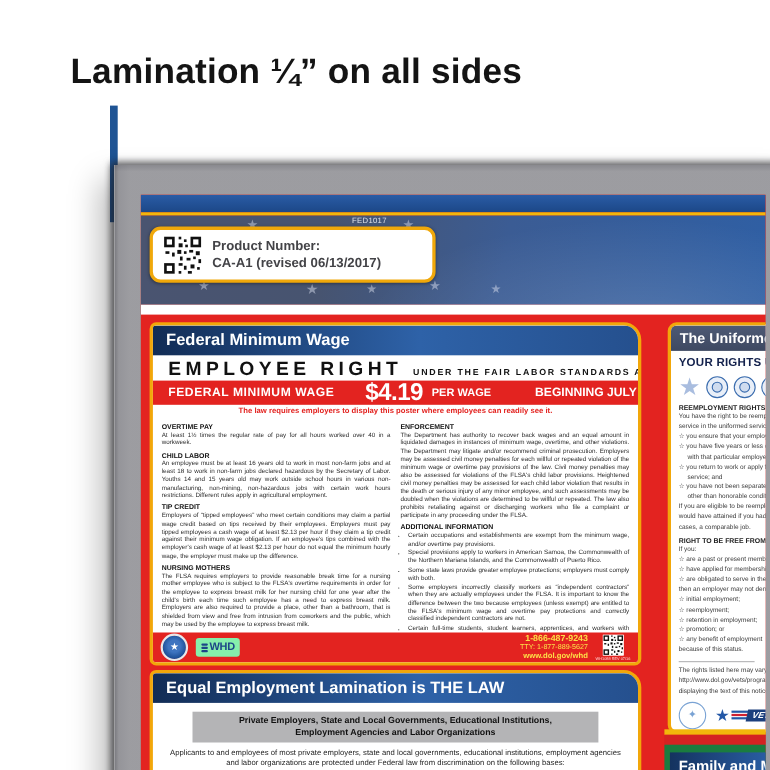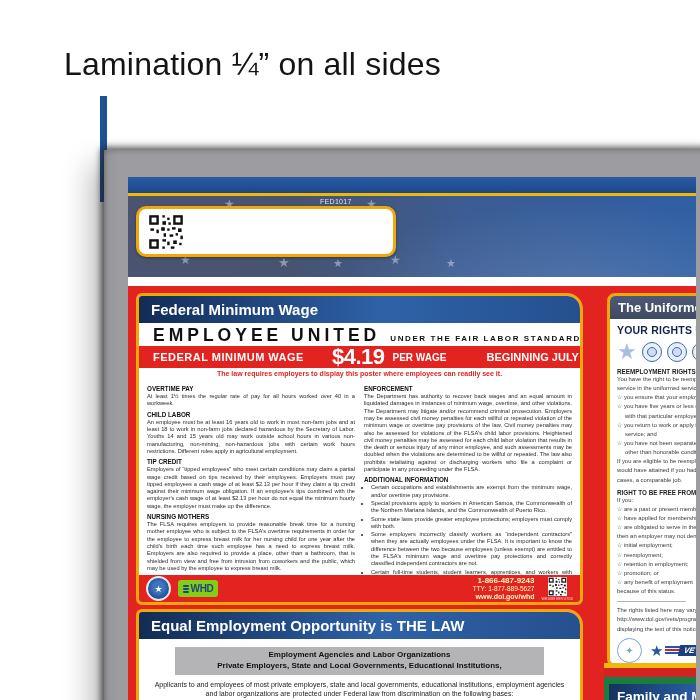--- a/index.html
+++ b/index.html
@@ -1,20 +1,20 @@
 <!DOCTYPE html>
 <html><head>
 <meta charset="utf-8">
 <style>
   html,body{margin:0;padding:0;width:700px;height:700px;overflow:hidden;background:#fff;
     font-family:"Liberation Sans","DejaVu Sans",sans-serif;}
   .stage{position:absolute;left:0;top:0;width:700px;height:700px;overflow:hidden;}
 
   
-  .callout{position:absolute;left:64px;top:46px;font-size:32px;font-weight:400;color:#141414;letter-spacing:.2px;}
+  .callout{position:absolute;left:64px;top:46px;font-size:32px;font-weight:700;color:#141414;letter-spacing:.2px;}
   .arr-v{position:absolute;left:100px;top:96px;width:7px;height:106px;background:#1f5494;}
   .arr-h{position:absolute;left:100px;top:194px;width:14px;height:7px;background:#1f5494;}
   .arr-head{position:absolute;left:112px;top:183px;width:0;height:0;
     border-top:15px solid transparent;border-bottom:15px solid transparent;border-left:19px solid #1f5494;}
 
   
   .poster{position:absolute;left:104px;top:150px;width:616px;height:620px;background:#d7d7d9;
     background-image:linear-gradient(90deg,#a9a9ad 0,#cfcfd2 4px,#dadadc 14px),
                      linear-gradient(180deg,#bfbfc3 0,#d9d9db 6px);
     background-blend-mode:multiply;
@@ -60,28 +60,28 @@
   .cols{display:flex;gap:9px;padding:1px 8px 0 8px;flex:1;overflow:hidden;}
   .col{flex:1;font-size:5.7px;line-height:1.28;color:#2a2a2a;text-align:justify;}
   .col h4{margin:3px 0 0 0;font-size:6.3px;color:#101010;text-align:left;}
   .col p{margin:0;}
   .col ul{margin:0;padding-left:7px;}
   .col li{margin:0 0 1px 0;}
 
   .whd{margin-top:auto;height:27px;background:#e32320;display:flex;align-items:center;gap:7px;padding:0 7px;}
   .seal-dol{width:21px;height:21px;border-radius:50%;background:radial-gradient(circle at 50% 45%,#3e74c0 0 35%,#1d4f96 70%);
     border:2px solid #e8e8ea;display:flex;align-items:center;justify-content:center;color:#fff;font-size:9px;}
-  .whdlogo{width:40px;height:17px;background:#84cc16;border-radius:3px;display:flex;align-items:center;justify-content:center;gap:2px;}
+  .whdlogo{width:40px;height:17px;background:#86efac;border-radius:3px;display:flex;align-items:center;justify-content:center;gap:2px;}
   .whdwaves{display:flex;flex-direction:column;gap:1px;}
   .whdwaves i{display:block;width:6px;height:2px;background:#1c4787;border-radius:1px;}
   .whdlogo b{color:#1c4787;font-size:10px;letter-spacing:-.3px;}
   .whd-agency{color:#fff;line-height:1.25;white-space:nowrap;}
   .whd-agency .a1{font-size:8px;font-weight:700;letter-spacing:.4px;}
   .whd-agency .a2{font-size:7.5px;letter-spacing:.3px;}
-  .whd-contact{margin-left:auto;text-align:right;color:#fef9c3;line-height:1.2;white-space:nowrap;}
+  .whd-contact{margin-left:auto;text-align:right;color:#fde047;line-height:1.2;white-space:nowrap;}
   .whd-contact .p{font-size:8px;font-weight:700;}
   .whd-contact .t{font-size:6.5px;}
   .whd-contact .w{font-size:7px;font-weight:700;}
   .whd-qrwrap{display:flex;flex-direction:column;align-items:center;}
   .whd-rev{font-size:3.5px;color:#ffd9d9;margin-top:1px;white-space:nowrap;}
 
   
   .eeo{left:8px;top:432px;width:441px;height:130px;border-radius:6px 16px 0 0;}
   .eeo-head{height:27px;line-height:27px;font-size:15px;padding-left:12px;}
   .eeo-box{margin:8px auto 0 auto;width:82%;background:#b4b4b6;color:#111;font-size:8px;font-weight:700;
@@ -183,30 +183,34 @@
         <span class="fstar" style="left:318px;top:62px;font-size:11px">★</span>
 
         <div class="fedcode">FED1017</div>
 
         <div class="prodbox">
           <span class="qr" style="width:36px;height:36px">
             <svg viewBox="0 0 30 30">
                 <use href="#qrpat"></use>
               </svg>
           </span>
+          <div class="prodtext">
+            <div>Product Number:</div>
+            <div>CA-A1 (revised 06/13/2017)</div>
+          </div>
         </div>
 
       </div>
 
       <div class="band-white"></div>
 
       <div class="sec fmw">
         <div class="sec-head fmw-head">Federal Minimum Wage</div>
         <div class="er-row">
-          <span class="er-title">EMPLOYEE UNITED</span>
+          <span class="er-title">EMPLOYEE RIGHT</span>
           <span class="er-sub">UNDER THE FAIR LABOR STANDARDS ACT</span>
         </div>
         <div class="wage">
           <span class="l1">FEDERAL MINIMUM WAGE</span>
           <span class="amt">$4.19</span>
           <span class="l2">PER WAGE</span>
           <span class="l3">BEGINNING JULY 24, 2009</span>
         </div>
         <div class="notice">The law requires employers to display this poster where employees can readily see it.</div>
 
@@ -255,24 +259,24 @@
               <svg viewBox="0 0 30 30">
                   <use href="#qrpat"></use>
                 </svg>
             </span>
             <span class="whd-rev">WH1088 REV 07/16</span>
           </div>
         </div>
       </div>
 
       <div class="sec eeo">
-        <div class="sec-head eeo-head">Equal Employment Opportunity is THE LAW</div>
+        <div class="sec-head eeo-head">Equal Employment Lamination is THE LAW</div>
         <div class="eeo-box">
+          <div>Private Employers, State and Local Governments, Educational Institutions,</div>
           <div>Employment Agencies and Labor Organizations</div>
-          <div>Private Employers, State and Local Governments, Educational Institutions,</div>
         </div>
         <div class="eeo-body">Applicants to and employees of most private employers, state and local governments, educational institutions, employment agencies and labor organizations are protected under Federal law from discrimination on the following bases:</div>
       </div>
 
       <div class="sec userra">
         <div class="us-head">The Uniforme</div>
         <div class="us-body">
           <div class="us-sub">YOUR RIGHTS UNDE</div>
           <div class="us-icons">
             <span class="us-star">★</span>

